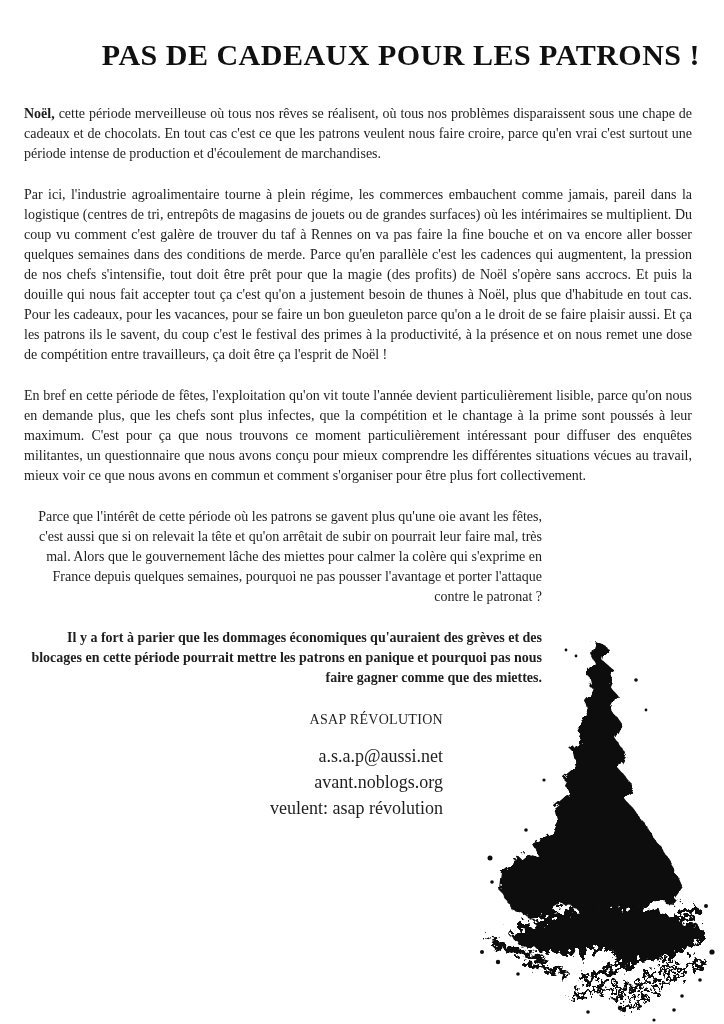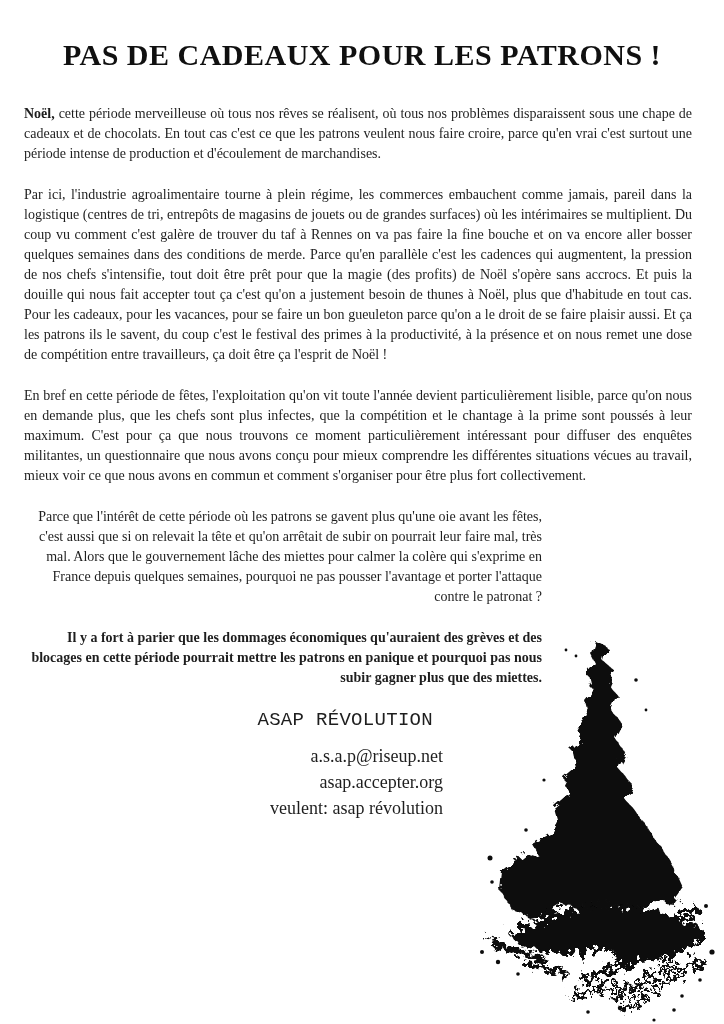--- a/index.html
+++ b/index.html
@@ -10,21 +10,21 @@
     background:#ffffff;
     overflow:hidden;
     font-family:"Liberation Serif", serif;
     color:#1e1e1e;
   }
   .content{padding:34px 24px 0 24px;}
   .title{
     font-size:30px;
     line-height:42px;
     font-weight:bold;
-    text-align:center;
+    text-align:right;
     letter-spacing:0.5px;
     color:#101010;
     margin:0 0 28px 0;
   }
   .body-text p{
     font-size:14px;
     line-height:20px;
     margin:0 8px 21px 0;
     text-align:justify;
   }
@@ -34,25 +34,24 @@
   .wrap-spacer{
     float:right;
     width:158px;
     height:238px;
   }
   .outro{
     text-align:right;
     margin-right:257px;
   }
   .signature{
-    font-size:19px;
+    font-size:14px;
     letter-spacing:0.3px;
     line-height:22px;
-    margin:10px 10px 12px 0;
-    font-family:Liberation Mono, monospace;
+    margin:10px 0 12px 0;
   }
   .contacts{
     font-size:18px;
     line-height:26px;
   }
   .ink-art{
     position:absolute;
     left:468px;
     top:622px;
     width:254px;
@@ -72,27 +71,27 @@
       <p><span class="lead-bold">Noël,</span> <span>cette période merveilleuse où tous nos rêves se réalisent, où tous nos problèmes disparaissent sous une chape de cadeaux et de chocolats. En tout cas c'est ce que les patrons veulent nous faire croire, parce qu'en vrai c'est surtout une période intense de production et d'écoulement de marchandises.</span></p>
 
       <p>Par ici, l'industrie agroalimentaire tourne à plein régime, les commerces embauchent comme jamais, pareil dans la logistique (centres de tri, entrepôts de magasins de jouets ou de grandes surfaces) où les intérimaires se multiplient. Du coup vu comment c'est galère de trouver du taf à Rennes on va pas faire la fine bouche et on va encore aller bosser quelques semaines dans des conditions de merde. Parce qu'en parallèle c'est les cadences qui augmentent, la pression de nos chefs s'intensifie, tout doit être prêt pour que la magie (des profits) de Noël s'opère sans accrocs. Et puis la douille qui nous fait accepter tout ça c'est qu'on a justement besoin de thunes à Noël, plus que d'habitude en tout cas. Pour les cadeaux, pour les vacances, pour se faire un bon gueuleton parce qu'on a le droit de se faire plaisir aussi. Et ça les patrons ils le savent, du coup c'est le festival des primes à la productivité, à la présence et on nous remet une dose de compétition entre travailleurs, ça doit être ça l'esprit de Noël !</p>
 
       <p>En bref en cette période de fêtes, l'exploitation qu'on vit toute l'année devient particulièrement lisible, parce qu'on nous en demande plus, que les chefs sont plus infectes, que la compétition et le chantage à la prime sont poussés à leur maximum. C'est pour ça que nous trouvons ce moment particulièrement intéressant pour diffuser des enquêtes militantes, un questionnaire que nous avons conçu pour mieux comprendre les différentes situations vécues au travail, mieux voir ce que nous avons en commun et comment s'organiser pour être plus fort collectivement.</p>
 
       <div class="wrap-spacer"></div>
 
       <p class="wrap">Parce que l'intérêt de cette période où les patrons se gavent plus qu'une oie avant les fêtes, c'est aussi que si on relevait la tête et qu'on arrêtait de subir on pourrait leur faire mal, très mal. Alors que le gouvernement lâche des miettes pour calmer la colère qui s'exprime en France depuis quelques semaines, pourquoi ne pas pousser l'avantage et porter l'attaque contre le patronat ?</p>
 
-      <p class="wrap bold">Il y a fort à parier que les dommages économiques qu'auraient des grèves et des blocages en cette période pourrait mettre les patrons en panique et pourquoi pas nous subir gagner plus que des miettes.</p>
+      <p class="wrap bold">Il y a fort à parier que les dommages économiques qu'auraient des grèves et des blocages en cette période pourrait mettre les patrons en panique et pourquoi pas nous faire gagner comme que des miettes.</p>
 
       <div class="outro">
         <div class="signature">ASAP RÉVOLUTION</div>
         <div class="contacts">
-          <div>a.s.a.p@riseup.net</div>
-          <div>asap.accepter.org</div>
+          <div>a.s.a.p@aussi.net</div>
+          <div>avant.noblogs.org</div>
           <div>veulent: asap révolution</div>
         </div>
       </div>
     </div>
   </div>
 
   <svg class="ink-art" viewBox="0 0 254 404" width="254" height="404" xmlns="http://www.w3.org/2000/svg" aria-hidden="true">
     <defs>
       <filter id="rough1" x="-30%" y="-30%" width="160%" height="160%">
         <feTurbulence type="fractalNoise" baseFrequency="0.09" numOctaves="4" seed="8" result="n"></feTurbulence>

